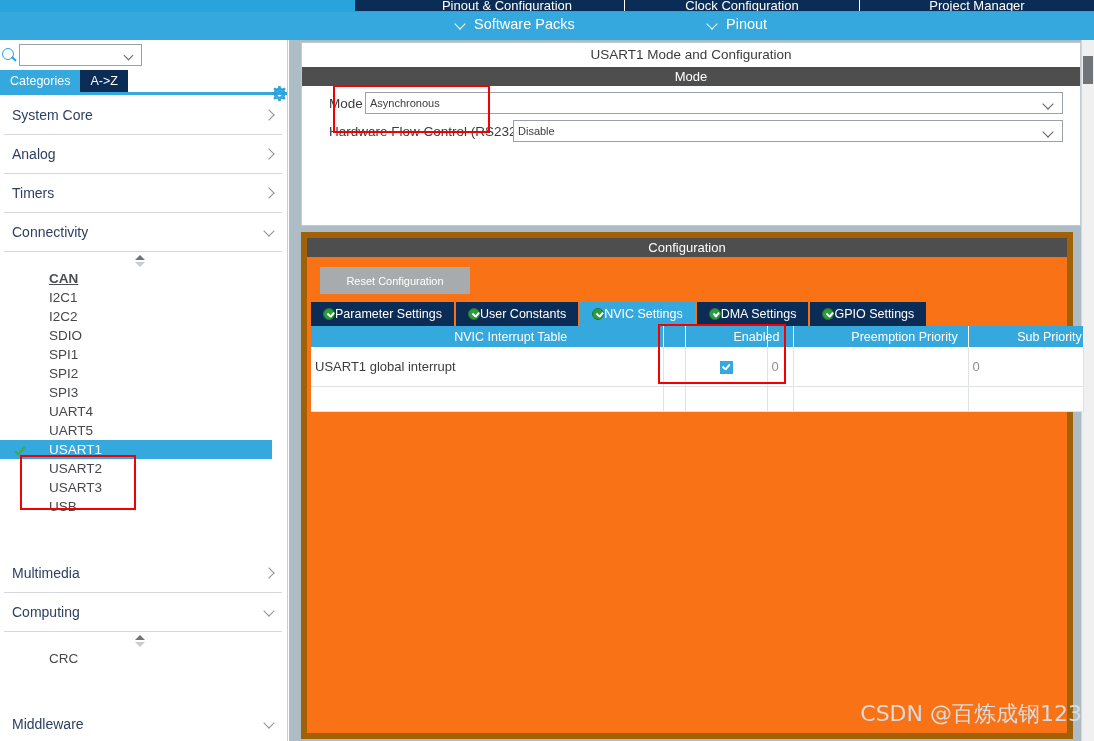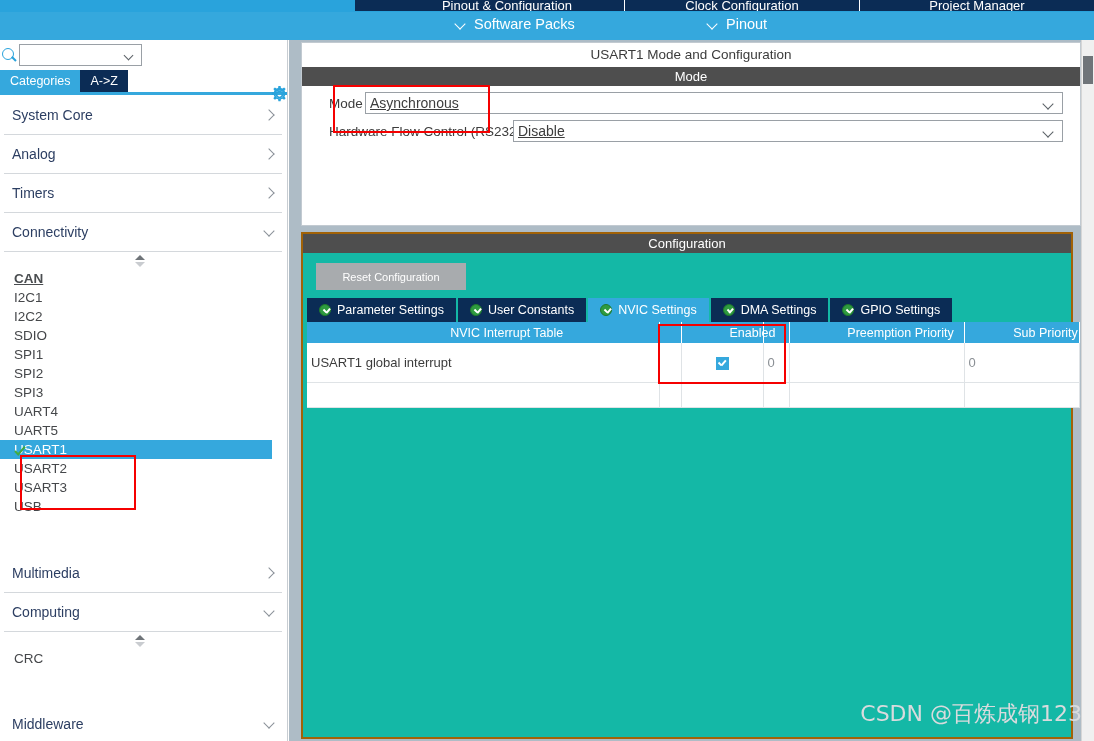--- a/index.html
+++ b/index.html
@@ -137,21 +137,21 @@
     border-bottom: 5px solid #6f7479;
   }
   .updown::after {
     content: ""; position: absolute; left: 135px; top: 10px;
     border-left: 5px solid transparent; border-right: 5px solid transparent;
     border-top: 5px solid #c9ccd0;
   }
 
   .ip-item {
     height: 19px; line-height: 19px; font-size: 13.5px;
-    color: #45474a; padding-left: 14px; cursor: default; position: relative;
+    color: #45474a; padding-left: 49px; cursor: default; position: relative;
   }
   .ip-item.selected {
     background: #35a8dd; color: #ffffff; width: 272px;
   }
   .ip-item.underlined span.t { text-decoration: underline; font-weight: bold; color:#4a4d50; }
   .ip-check {
     position: absolute; left: 14px; top: 3px; width: 12px; height: 12px;
   }
 
   
@@ -182,47 +182,47 @@
   .mode-card {
     position: absolute; left: 0; top: 2px; width: 780px; height: 184px;
     background: #ffffff; border: 1px solid #c2cad1;
   }
   .mode-body { position: absolute; left: 0; top: 43px; width: 780px; }
   .form-row { display: flex; align-items: center; height: 22px; margin: 6px 0 0 27px; }
   .form-label { font-size: 13.5px; color: #3c3c3c; white-space: nowrap; }
   .combo {
     height: 22px; border: 1px solid #9aa0a6; background: #fff;
     position: relative; display: flex; align-items: center;
-    font-size: 14px; color: #3c3c3c; padding-left: 4px; text-decoration: underline;
+    font-size: 11px; color: #3c3c3c; padding-left: 4px;
   }
   .combo .cchev {
     position: absolute; right: 8px; top: 7px; width: 10px; height: 8px;
   }
   .combo .cchev::before {
     content: ""; position: absolute; left: 0; top: 0;
     width: 7px; height: 7px; border-right: 1.4px solid #5b6166;
     border-bottom: 1.4px solid #5b6166; transform: rotate(45deg);
   }
 
   .conf-card {
     position: absolute; left: 0; top: 192px; width: 772px; height: 507px;
-    background: #14b8a6; border: 2px solid #a16207;
+    background: #f97316; border: 6px solid #a16207;
   }
   .reset-btn {
     position: absolute; left: 13px; top: 29px; width: 150px; height: 27px;
     background: #a8abae; color: #ffffff; font-size: 11px;
     display: flex; align-items: center; justify-content: center;
     border: none; cursor: default;
   }
   .tabstrip {
     position: absolute; left: 4px; top: 64px; height: 24px;
     display: flex; align-items: flex-start; gap: 2px;
   }
   .stab {
-    height: 24px; display: flex; align-items: center; gap: 6px;
+    height: 24px; display: flex; align-items: center; 
     padding: 0 12px; font-size: 12.5px; color: #ffffff;
     background: #0b2c55; white-space: nowrap; cursor: default;
   }
   .stab.active { background: #35a8dd; }
   .gcheck {
     width: 12px; height: 12px; border-radius: 50%;
     background: #2e9b3f; position: relative; flex: none;
     border: 1px solid #1f7a2c;
   }
   .gcheck::before {

